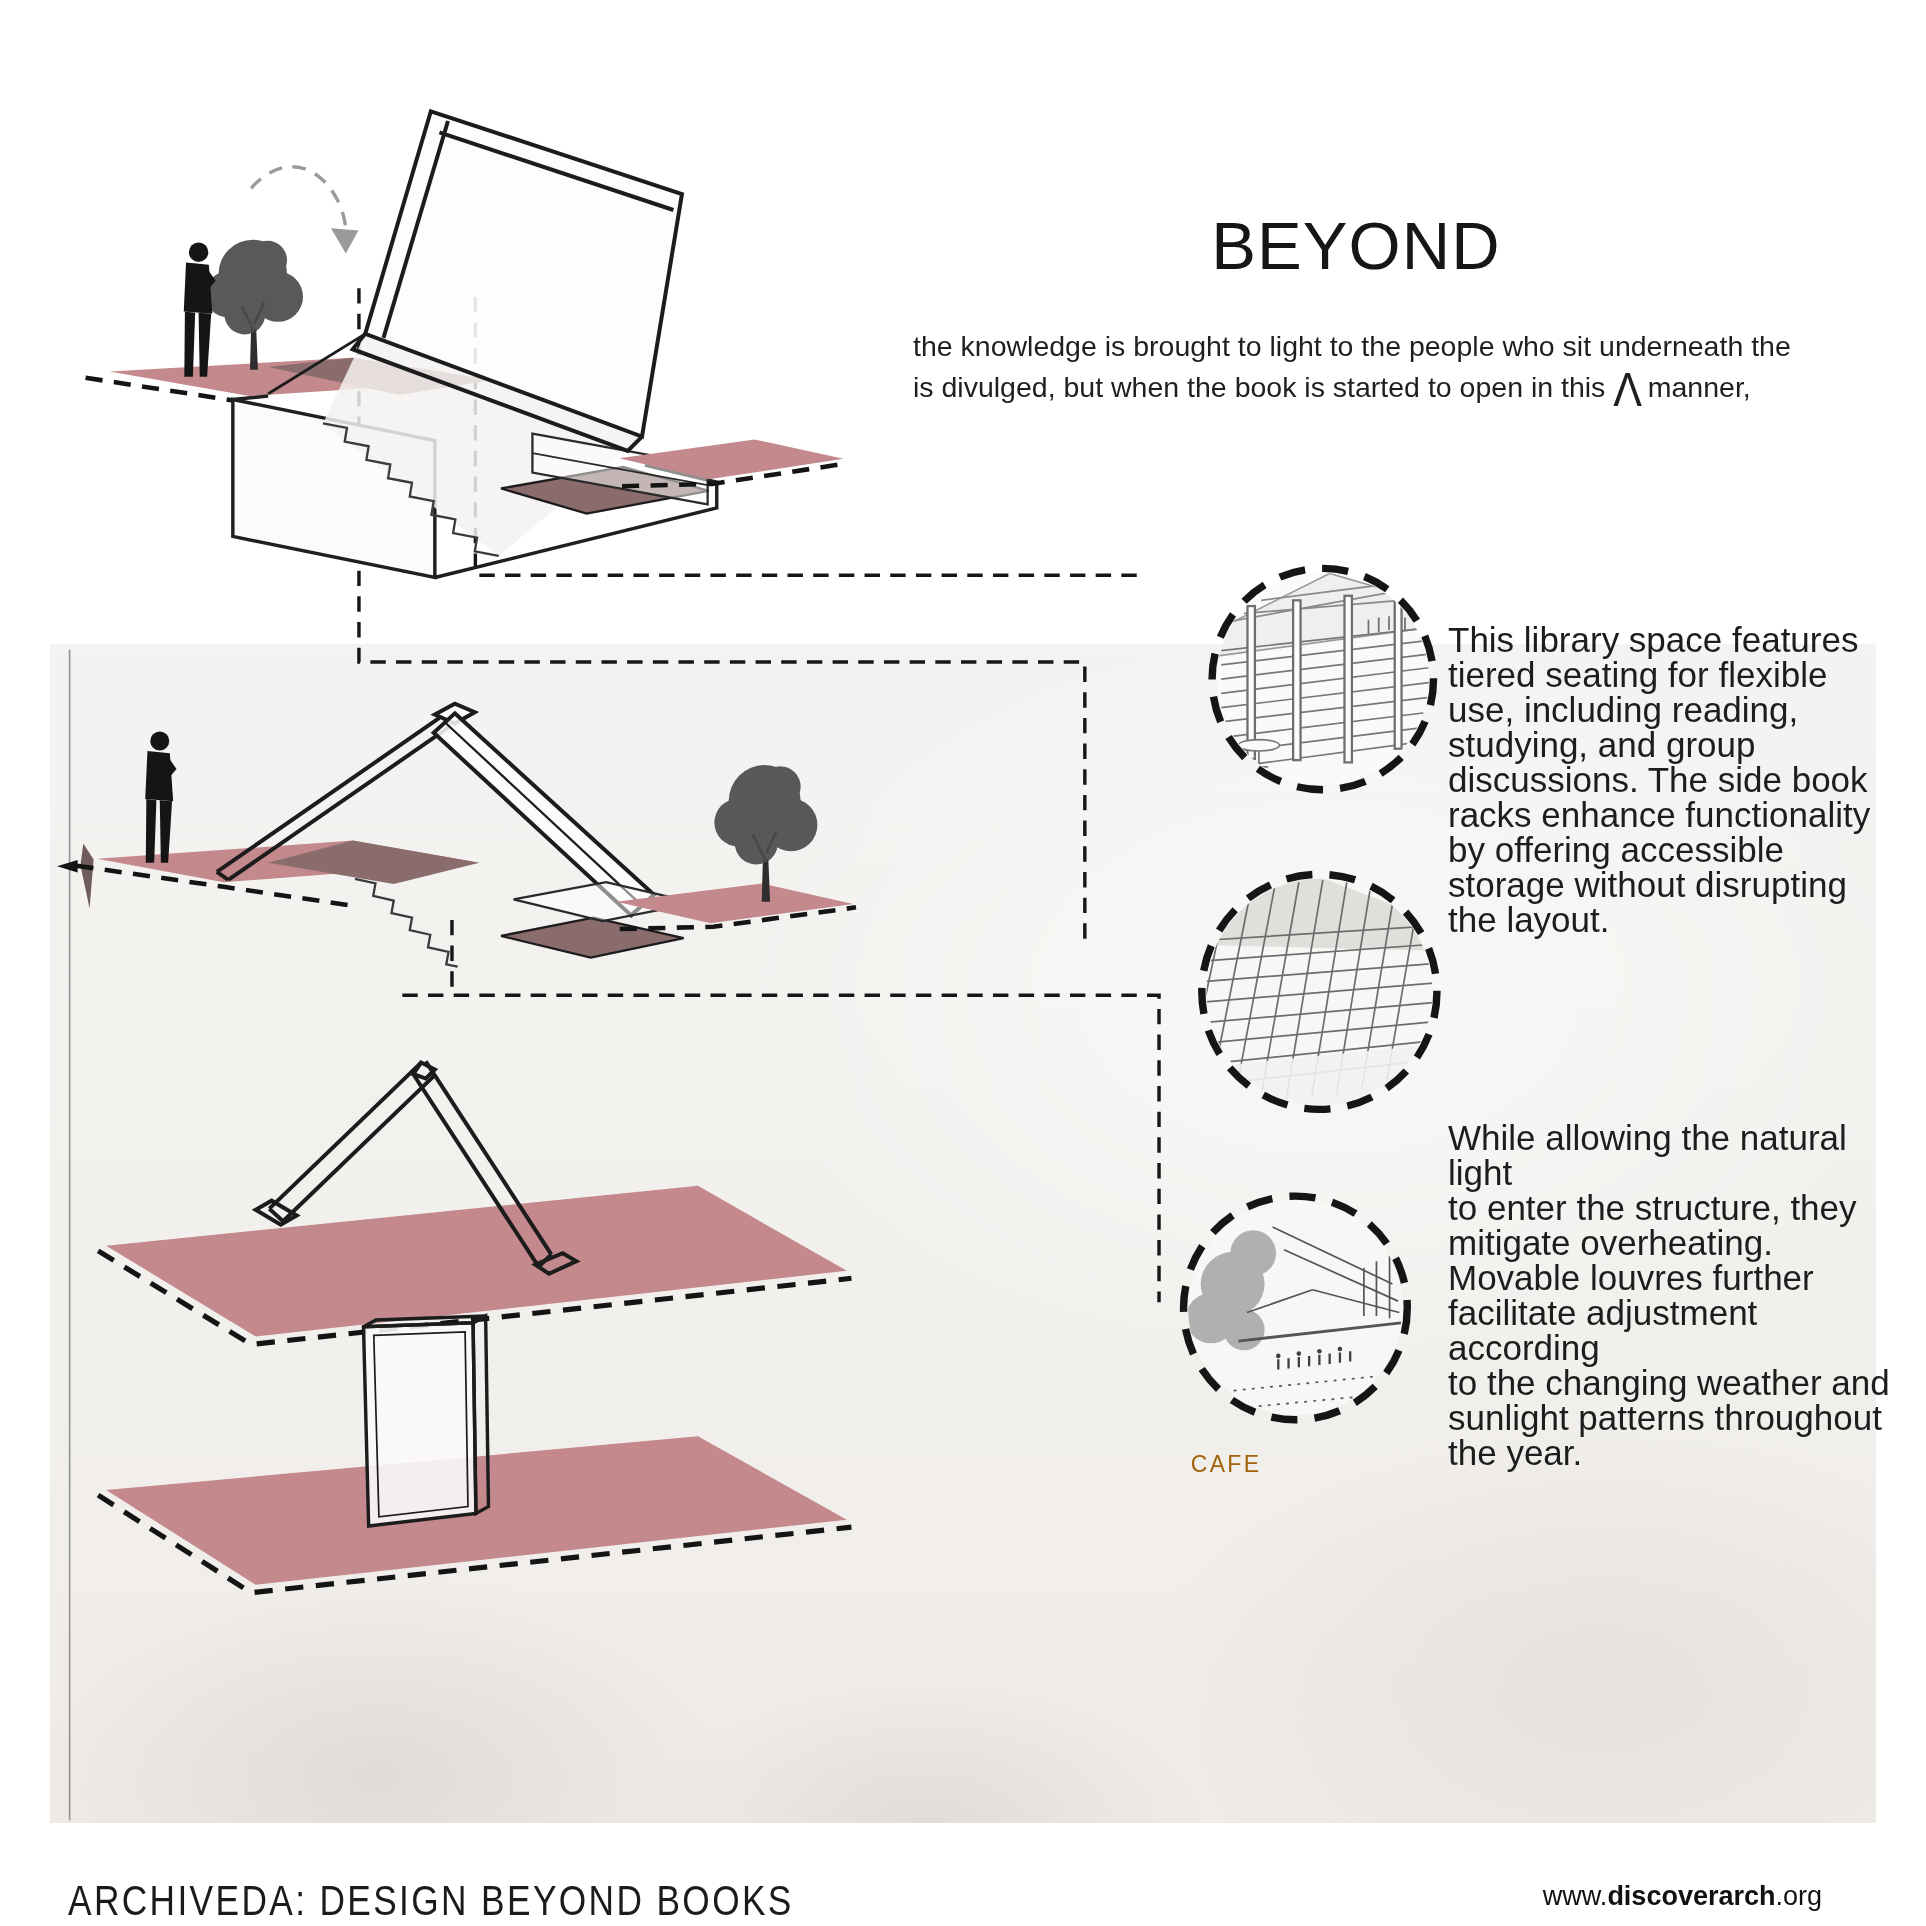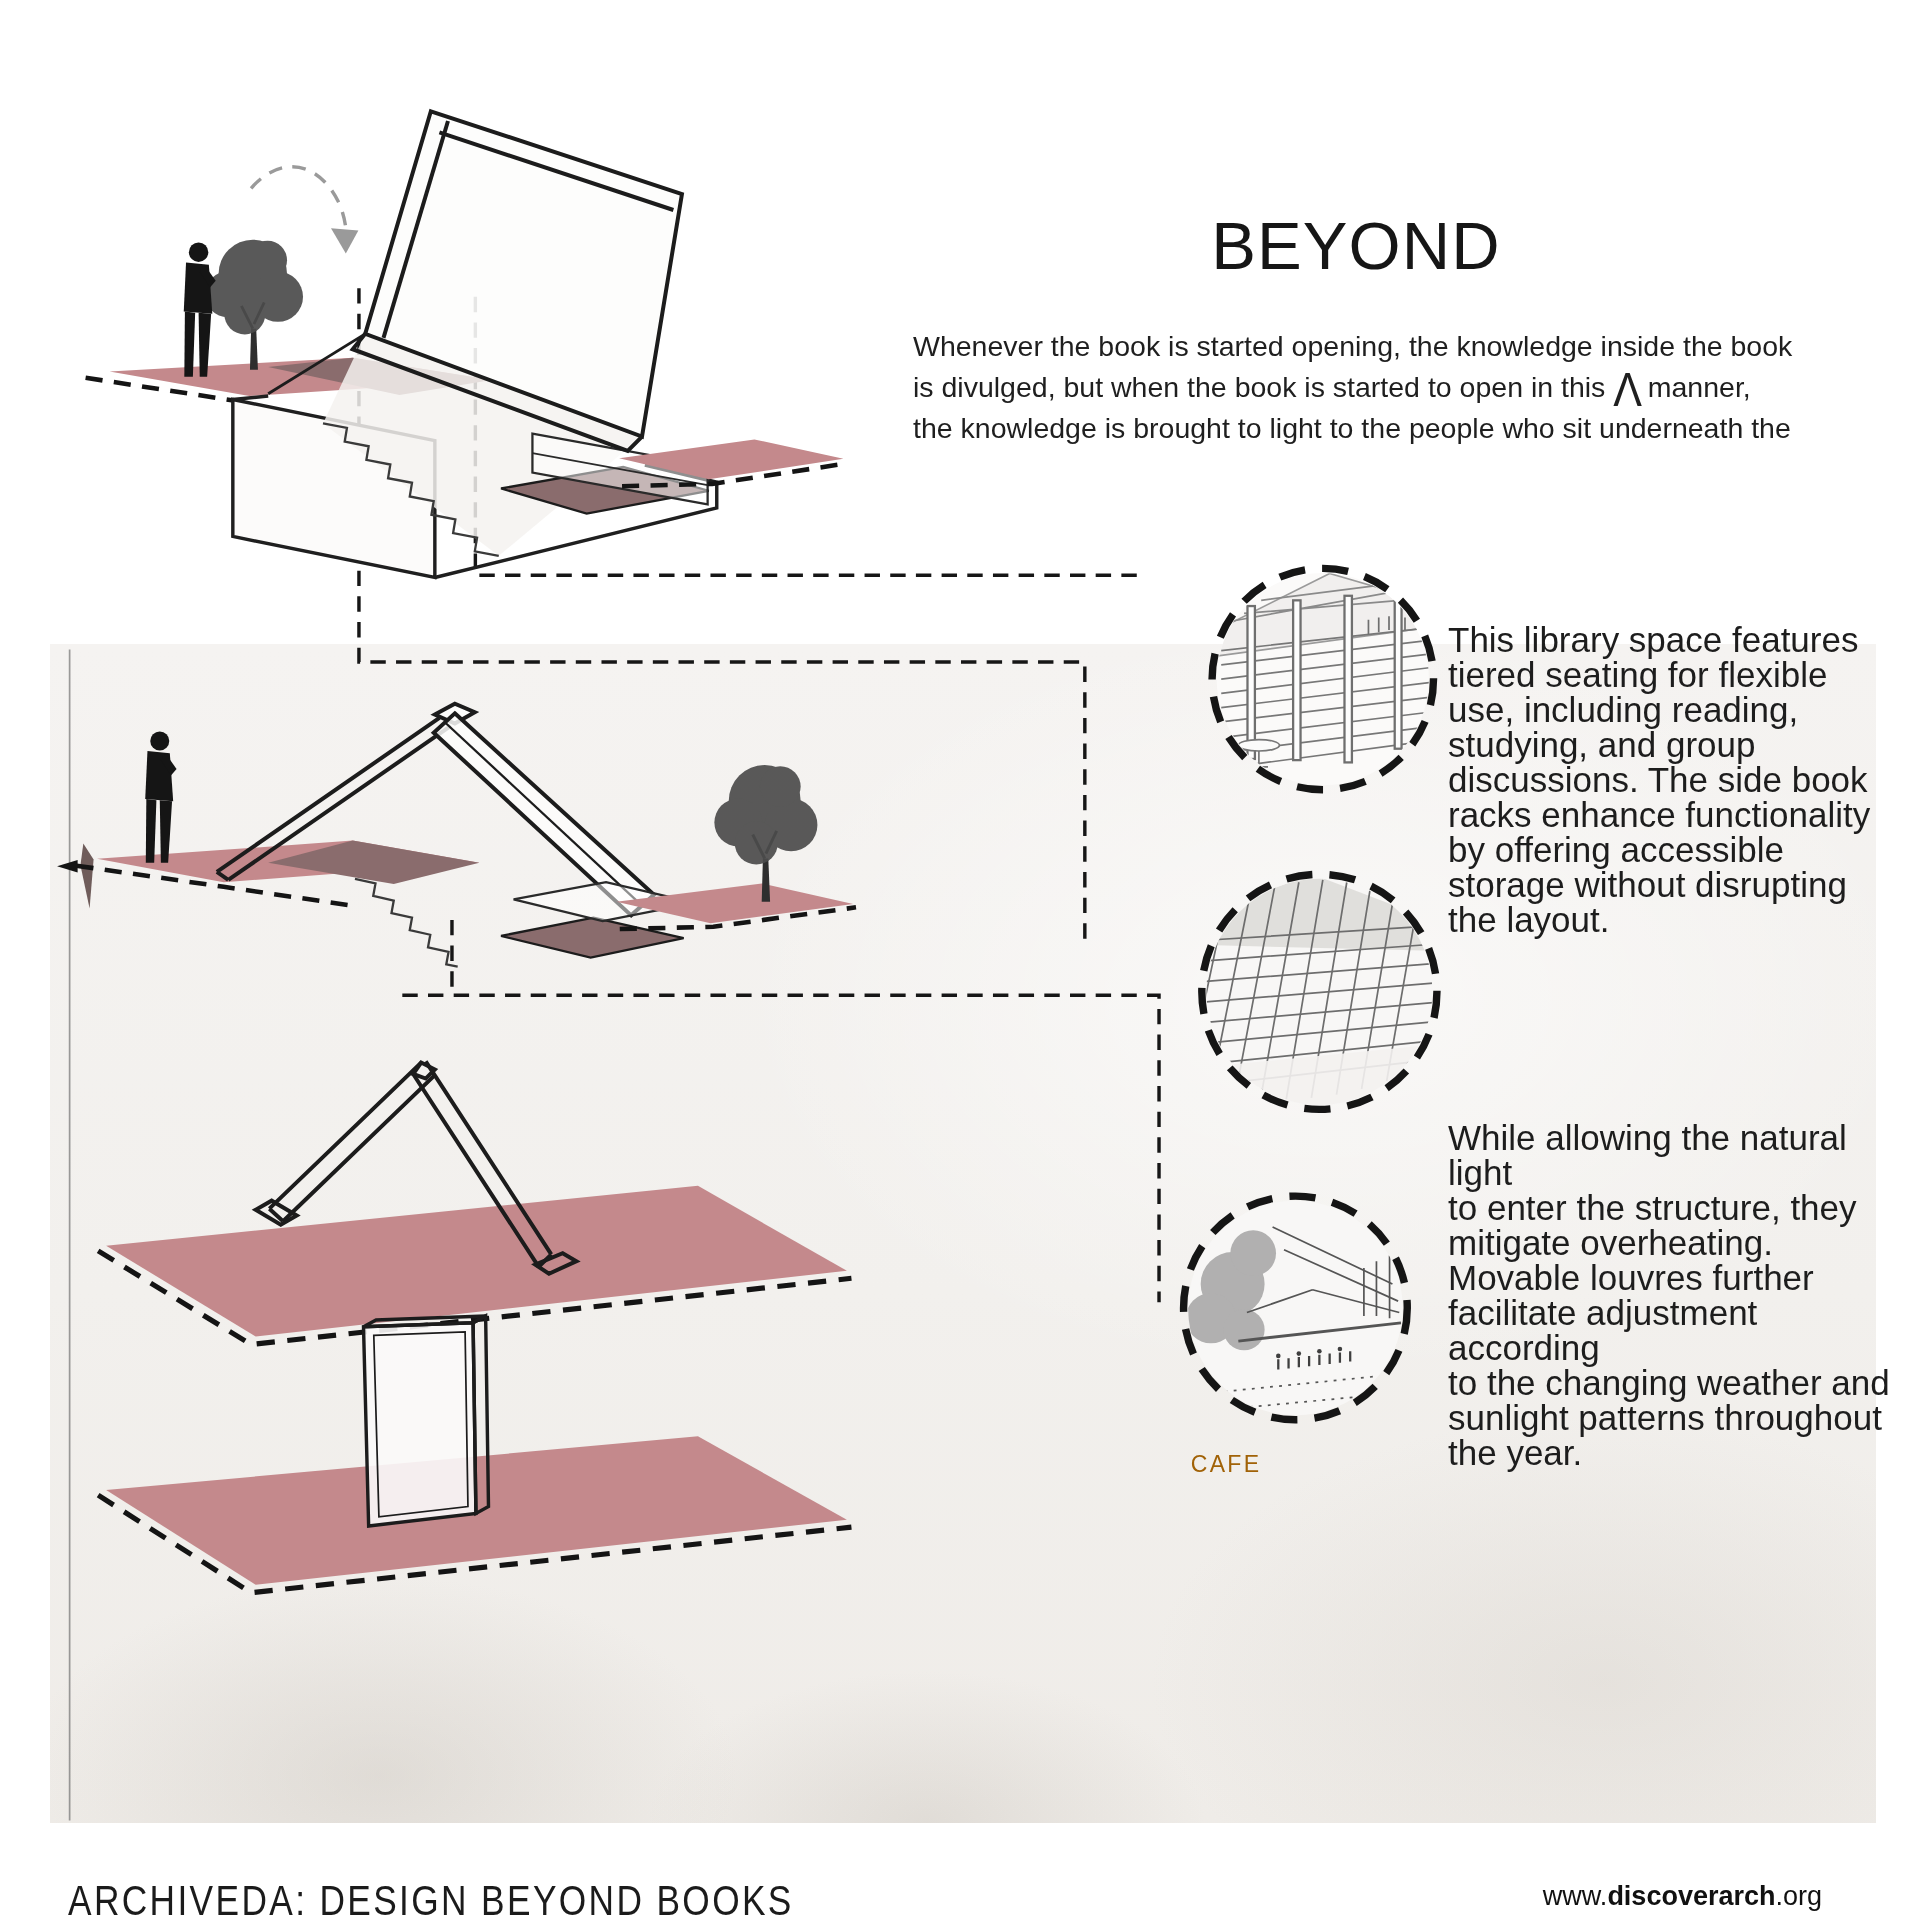--- a/index.html
+++ b/index.html
@@ -236,23 +236,22 @@
           <circle cx="2348" cy="2364" r="4"></circle>
       </g>
     </g>
     <circle cx="2270" cy="2292" r="196" fill="none" stroke="#151515" stroke-width="13" stroke-dasharray="46 30"></circle>
   </g>
 </svg>
 
 <div class="abs title">BEYOND</div>
 
 <div class="abs intro">
-  <div class="ln">Whenever the book is started opening, the knowledge inside the book</div>
+  <div class="ln">the knowledge is brought to light to the people who sit underneath the</div>
   <div class="ln"><span>is divulged, but when the book is started to open in this</span><span class="caret">Λ</span><span>manner,</span></div>
-  <div class="ln">the knowledge is brought to light to the people who sit underneath the</div>
 </div>
 
 <div class="abs note note1">This library space features
 tiered seating for flexible
 use, including reading,
 studying, and group
 discussions. The side book
 racks enhance functionality
 by offering accessible
 storage without disrupting

